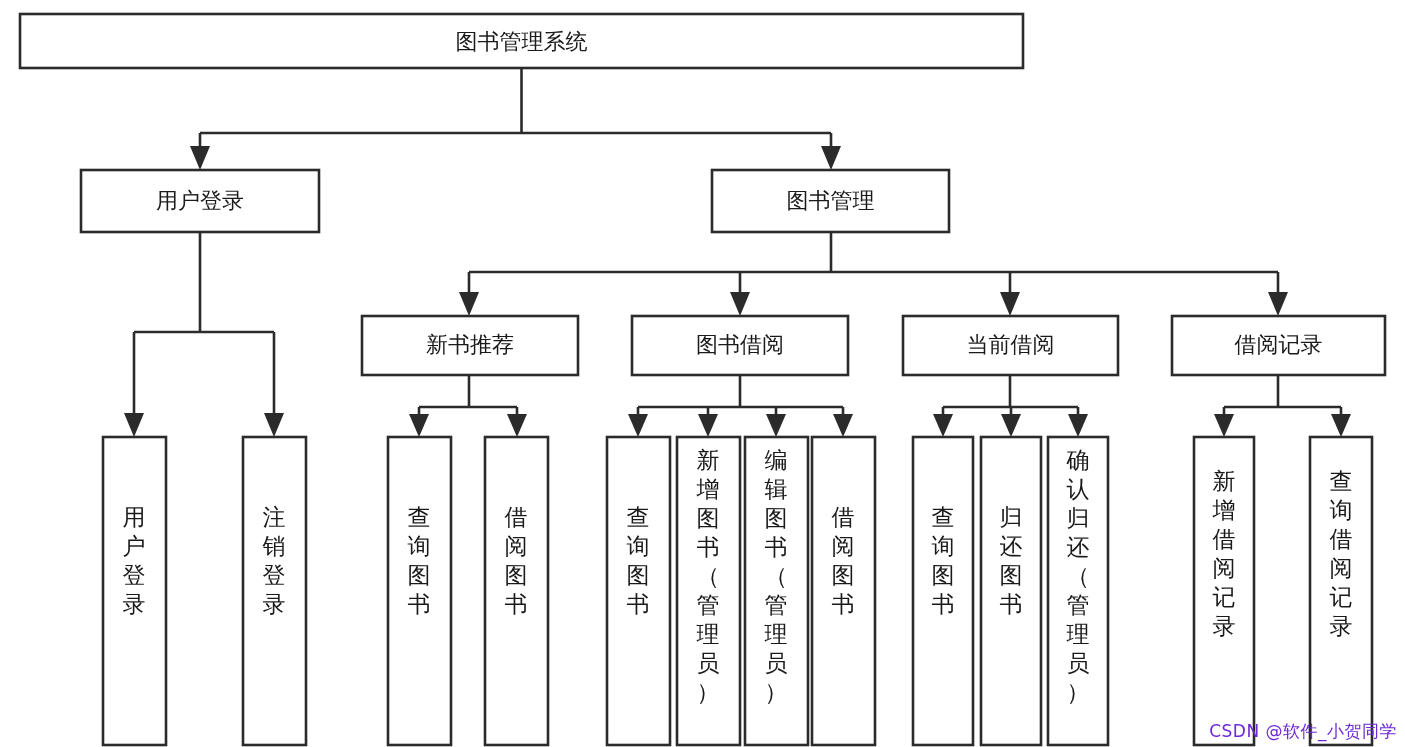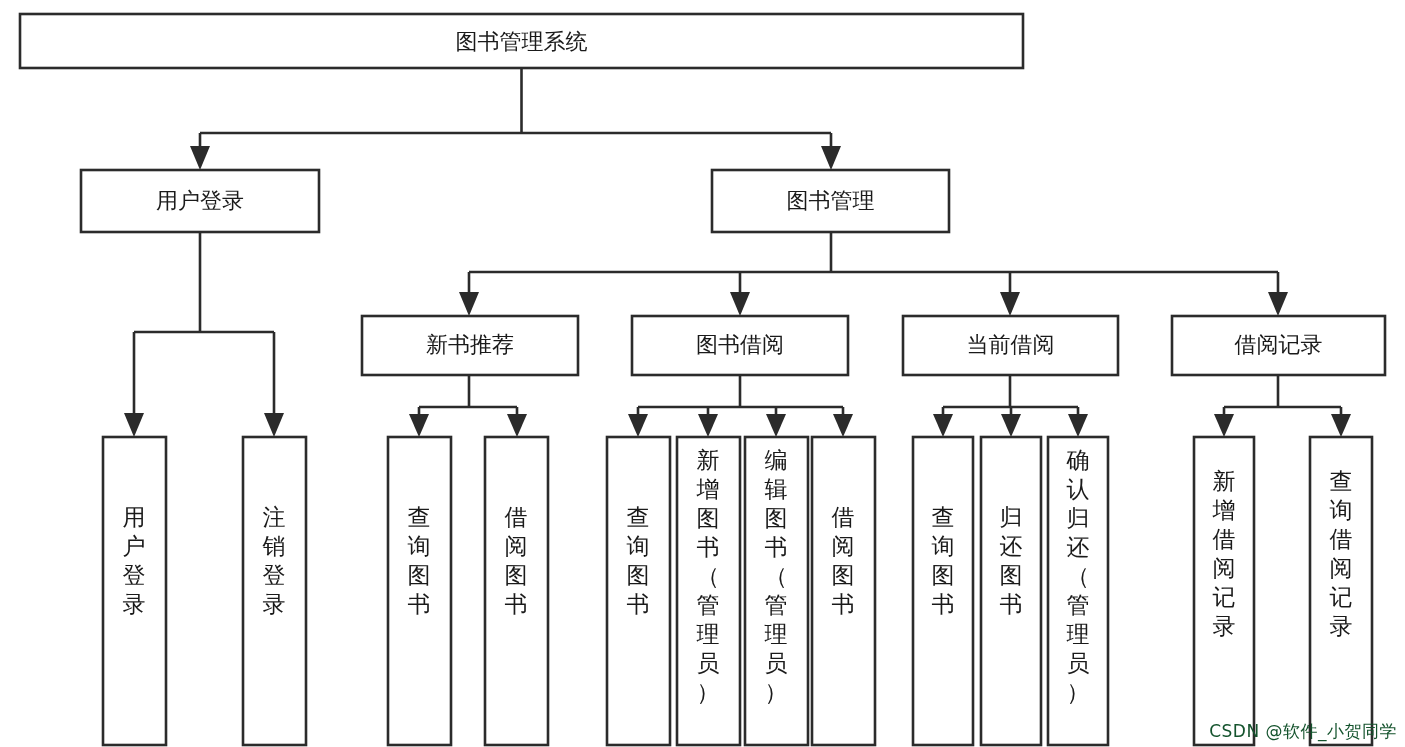--- a/index.html
+++ b/index.html
@@ -53,21 +53,21 @@
   .arrow-head {
     fill: #2b2b2b;
     stroke: none;
   }
   .watermark {
     position: absolute;
     right: 8px;
     bottom: 4px;
     font-family: "DejaVu Sans", "Liberation Sans", sans-serif;
     font-size: 17px;
-    color: #14532d;
+    color: #6d28d9;
     white-space: nowrap;
     letter-spacing: 0.5px;
   }
 </style>
 </head>
 <body>
 
 <div id="diagram-root">
 
   <svg id="flow-svg" viewBox="0 0 1405 747">

